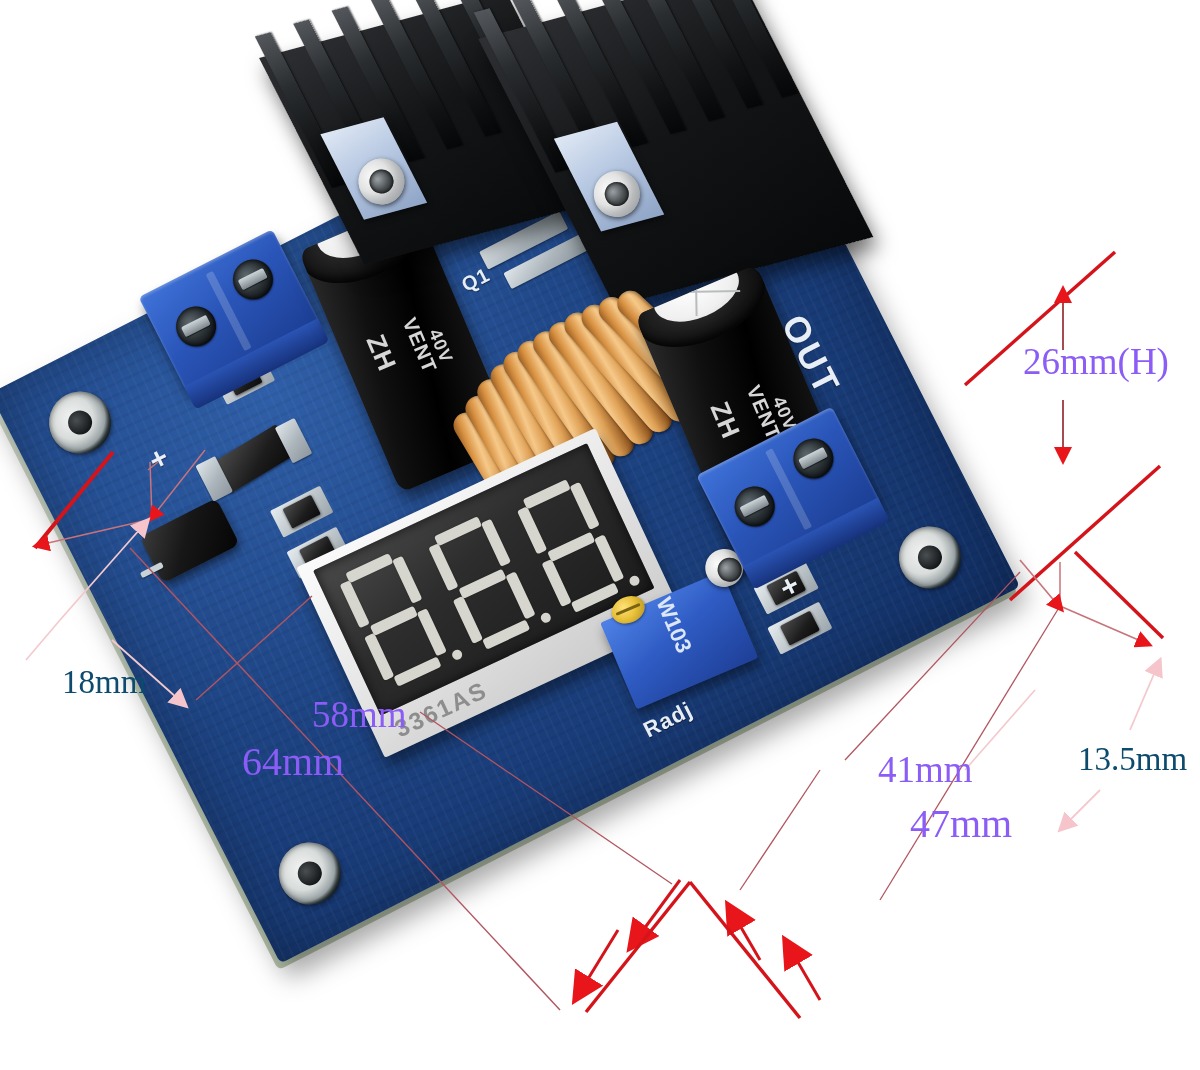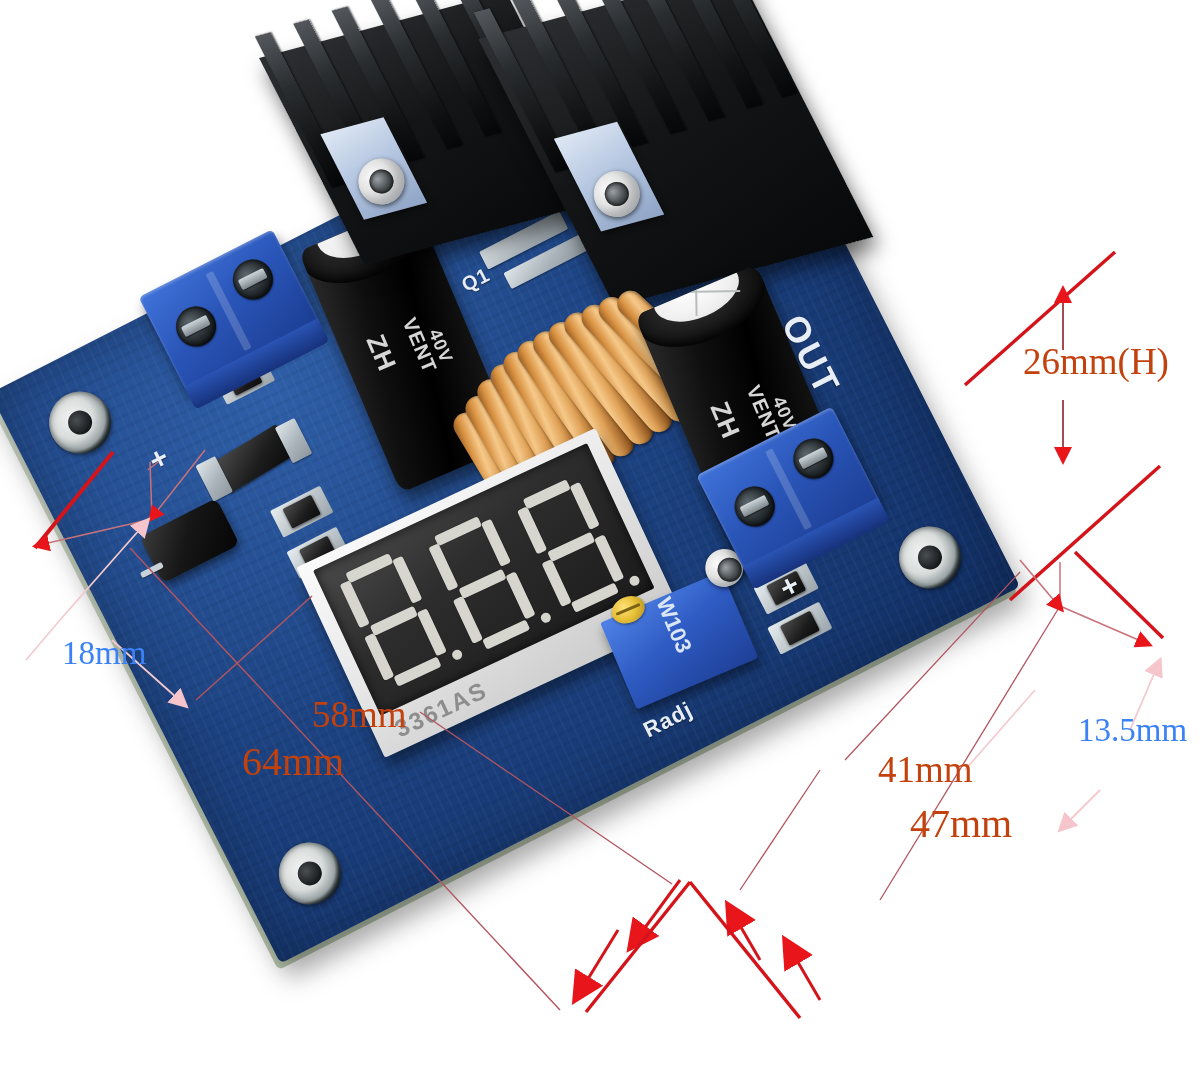--- a/index.html
+++ b/index.html
@@ -212,22 +212,22 @@
     box-shadow:0 5px 9px rgba(0,0,0,.5);
   }
   .wirelead{position:absolute;background:#c9d2d6;border-radius:2px;box-shadow:0 1px 1px rgba(0,0,0,.4);}
 
   
   #dims{position:absolute;inset:0;pointer-events:none;}
   .dimlabel{
     position:absolute;white-space:nowrap;
     font-family:"Liberation Serif", serif;
   }
-  .dim-strong{color:#c2410c;font-family:Liberation Serif, serif;}
-  .dim-faint{color:#3b82f6;}
+  .dim-strong{color:#8b5cf6;font-family:Liberation Serif, serif;}
+  .dim-faint{color:#0c4a6e;margin-top:29px;}
 </style>
 </head>
 <body>
 
 <div id="stage">
 
   <div id="board-wrap">
     <div class="pcb-edge"></div>
     <div class="pcb"></div>
     <div class="pcb-tex"></div>

